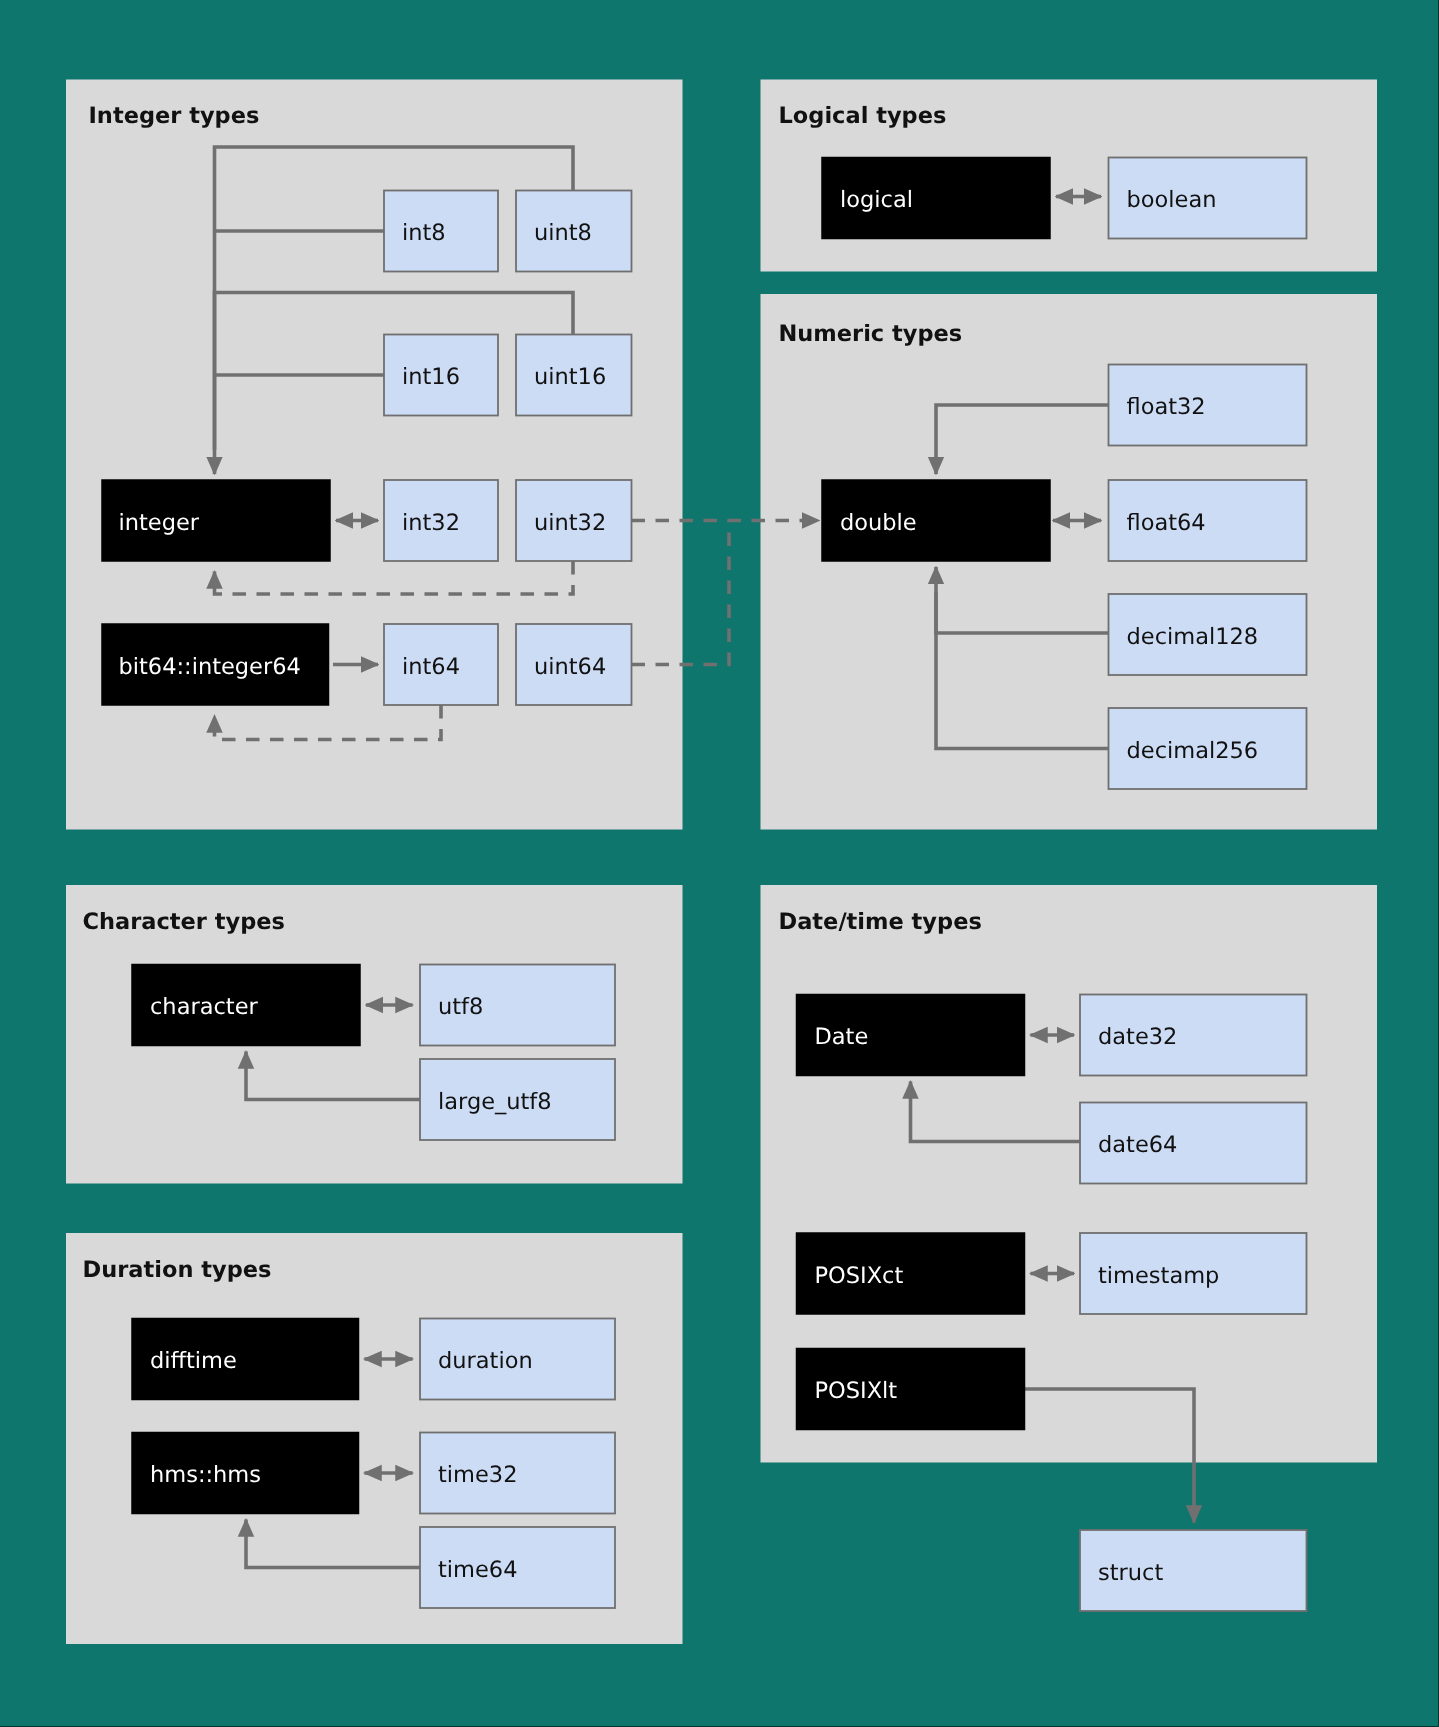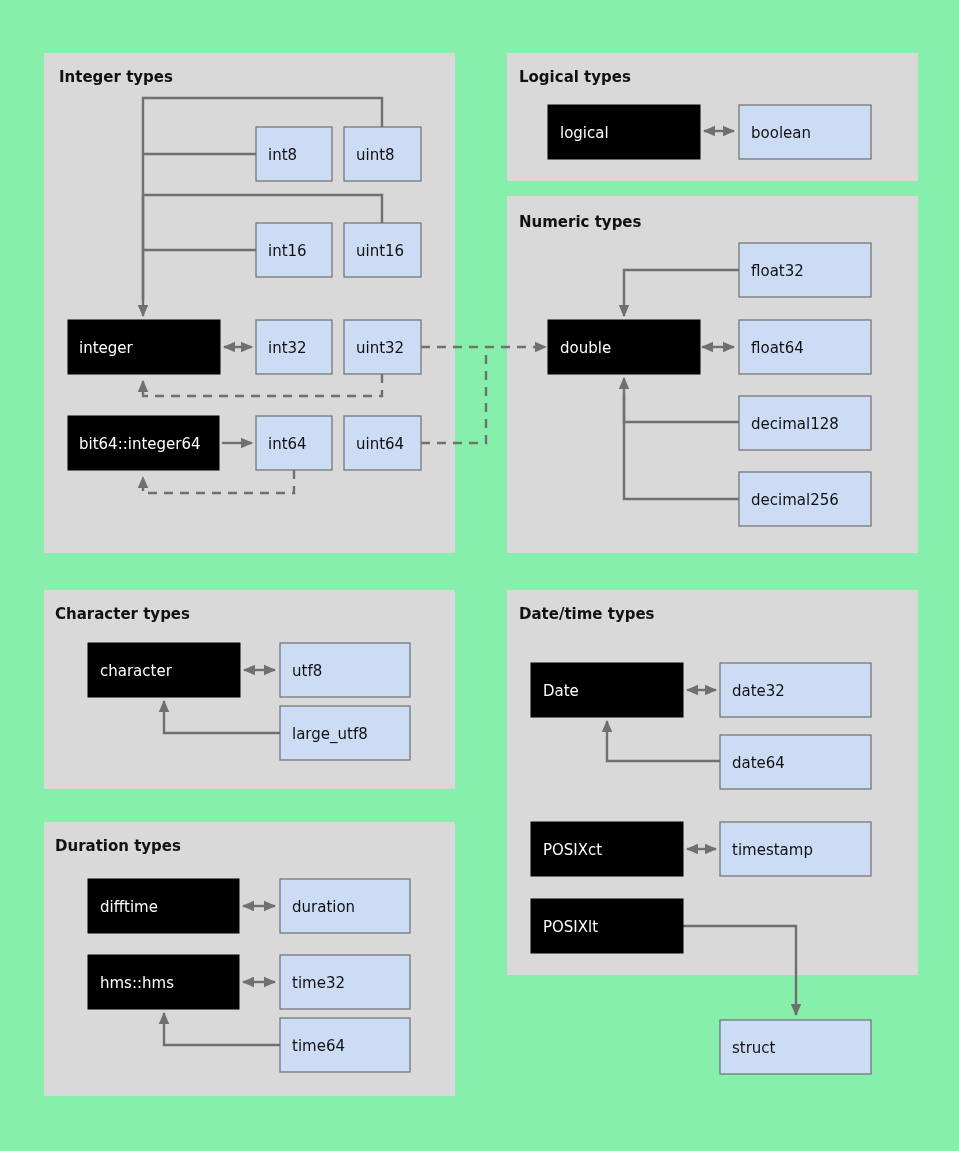--- a/index.html
+++ b/index.html
@@ -10,21 +10,21 @@
   body {
     width: 959px;
     height: 1151px;
     overflow: hidden;
     font-family: "DejaVu Sans", "Liberation Sans", sans-serif;
   }
   #diagram-root {
     position: relative;
     width: 959px;
     height: 1151px;
-    background: #86efac;
+    background: #0f766e;
   }
   svg#diagram-svg {
     position: absolute;
     top: 0;
     left: 0;
     width: 959px;
     height: 1151px;
     display: block;
   }
   .panel-rect {

